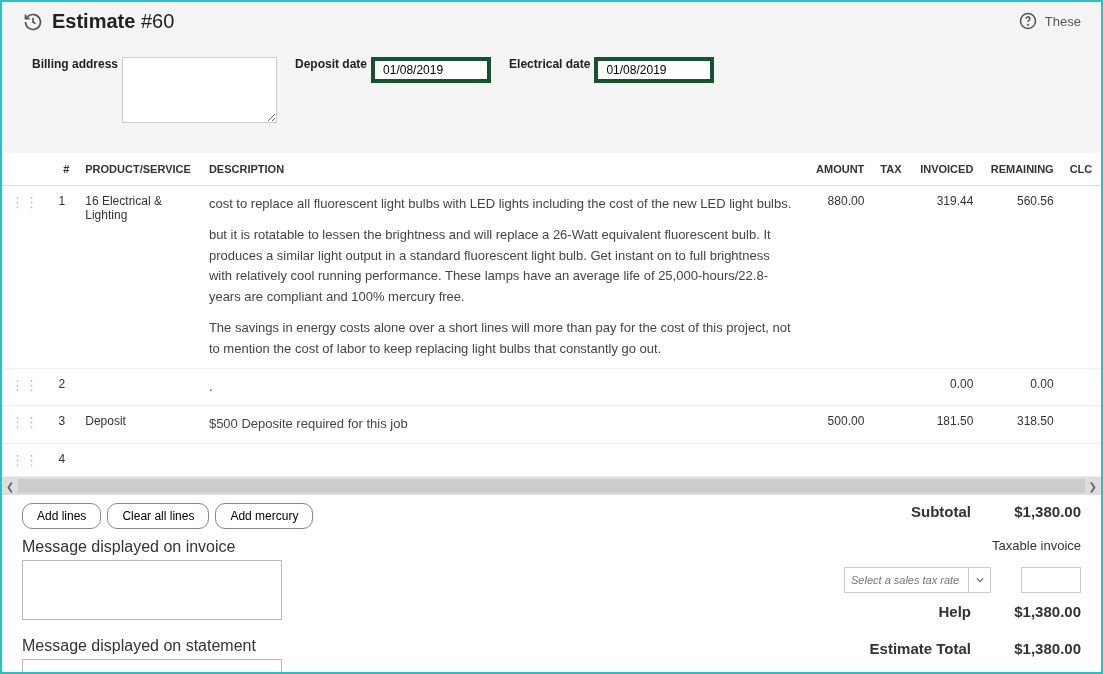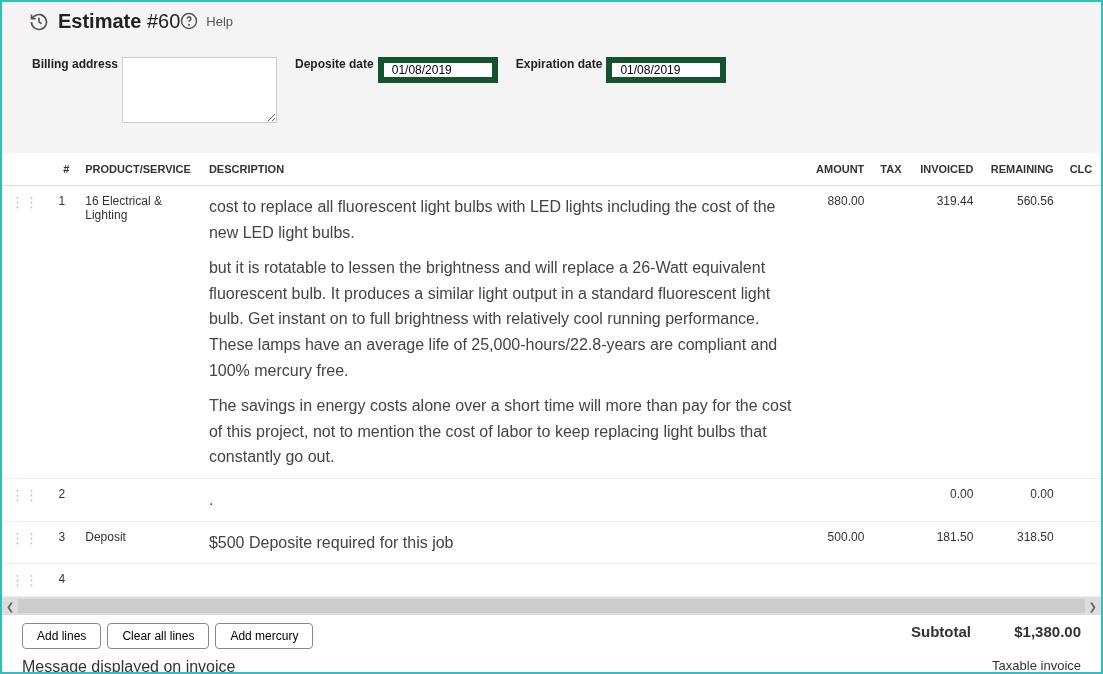--- a/index.html
+++ b/index.html
@@ -10,41 +10,42 @@
   background: #fff;
   width: 1103px;
   height: 674px;
   overflow: hidden;
   border: 2px solid #2cc0c0;
 }
 .container { width: 100%; height: 100%; overflow: hidden; }
 .header-bar {
   display: flex;
   align-items: center;
-  padding: 8px 20px 4px 26px;
+  justify-content: space-between;
+  padding: 8px 20px 4px 20px;
   background: #f4f4f4;
 }
 .header-left { display: flex; align-items: center; gap: 8px; }
 .history-icon { width: 22px; height: 22px; display:flex; align-items:center; justify-content:center;}
 .page-title { font-size: 20px; font-weight: 600; color: #222; }
 .page-title .num { font-weight: 500;}
 .header-right { display: flex; align-items: center; gap: 6px; }
 .help-icon { width: 20px; height: 20px; }
 .help-text { font-size: 13px; color: #555; }
 
 .info-section {
   background: #f4f4f4;
   padding: 20px 20px 30px 30px;
   display: flex;
   gap: 18px;
 }
 .field-group { display: flex; flex-direction: row; gap: 4px; }
 .field-label { font-size: 12px; font-weight: 600; color: #222; }
 .billing-box { width: 155px; height: 66px; background: #fff; border: 1px solid #ccc; }
-.date-input { width: 120px; height: 26px; padding: 4px 8px; font-size: 12px; border: 6px solid #14532d; background: #fff; }
+.date-input { width: 120px; height: 26px; padding: 4px 8px; font-size: 12px; border: 4px solid #14532d; background: #fff; }
 
 .table-wrap { background: #fff; overflow-x: auto; }
 table { width: 100%; border-collapse: collapse; font-size: 12px; }
 thead th {
   text-align: left;
   font-weight: 700;
   font-size: 11px;
   padding: 10px 8px;
   border-bottom: 1px solid #ddd;
   color: #333;
@@ -57,21 +58,21 @@
   border-bottom: 1px solid #eee;
   vertical-align: top;
 }
 .drag-handle { color: #bbb; width: 30px; font-size: 14px; text-align: center; }
 .row-num { text-align: right; width: 30px; padding-right: 12px;}
 .col-product { width: 115px; }
 .col-desc { width: 590px; }
 .col-amt, .col-inv, .col-rem { width: 70px; }
 .col-tax { width: 35px; }
 .col-clc { width: 32px; }
-.desc-text { line-height: 1.6; color: #444; font-size: 16px;}
+.desc-text { line-height: 1.6; color: #444; font-size: 13px;}
 .desc-text p { margin-bottom: 10px;}
 .desc-text p:last-child { margin-bottom: 0;}
 
 .hscroll {
   height: 18px;
   background: #ddd;
   display: flex;
   align-items: center;
   justify-content: space-between;
   padding: 0 4px;
@@ -86,21 +87,21 @@
   justify-content: space-between;
   align-items: flex-start;
   padding: 8px 20px;
 }
 .btn-group { display: flex; gap: 6px; }
 .btn {
   padding: 5px 14px;
   font-size: 12px;
   background: #fff;
   border: 1px solid #888;
-  border-radius: 4px;
+  border-radius: 10px;
   cursor: pointer;
 }
 .totals-row { display: flex; justify-content: flex-start; gap: 40px; align-items: center; margin-bottom: 10px;}
 .totals-label { color: #333; font-size: 13px;}
 .totals-value { min-width: 70px; text-align: right; font-size: 15px;}
 .totals-label.strong, .totals-value.strong { font-weight: 700; font-size: 15px;}
 
 .bottom-section { display: flex; padding: 0 20px; gap: 20px; }
 .left-col { flex: 0 0 260px; }
 .right-col { flex: 1; display: flex; flex-direction: column; align-items: flex-end; gap: 10px;}
@@ -131,35 +132,35 @@
       </h1>
     </div>
     <div class="header-right">
       <span class="help-icon">
         <svg viewBox="0 0 24 24" width="18" height="18" fill="none" stroke="#555" stroke-width="2">
             <circle cx="12" cy="12" r="10"></circle>
             <path d="M9.5 9a2.5 2.5 0 1 1 3.5 2.3c-.8.4-1 1-1 1.7"></path>
             <circle cx="12" cy="17" r="0.5" fill="#555"></circle>
           </svg>
       </span>
-      <span class="help-text">Help</span>
+      <span class="help-text">These</span>
     </div>
   </div>
 
   <div class="info-section">
     <div class="field-group">
       <label class="field-label">Billing address</label>
       <textarea class="billing-box" style=""></textarea>
     </div>
     <div class="field-group">
-      <label class="field-label">Deposite date</label>
+      <label class="field-label">Deposit date</label>
       <input class="date-input" value="01/08/2019" style="">
     </div>
     <div class="field-group">
-      <label class="field-label">Expiration date</label>
+      <label class="field-label">Electrical date</label>
       <input class="date-input" value="01/08/2019" style="">
     </div>
   </div>
 
   <div class="table-wrap">
     <table>
       <thead>
         <tr>
           <th style="width:30px;"></th>
           <th class="right" style="width:30px;">#</th>
@@ -173,21 +174,21 @@
         </tr>
       </thead>
       <tbody id="tbody">
           <tr>
             <td class="drag-handle">⋮⋮</td>
             <td class="row-num">1</td>
             <td>16 Electrical &amp; Lighting</td>
             <td class="desc-text">
               <p>cost to replace all fluorescent light bulbs with LED lights including the cost of the new LED light bulbs.</p>
               <p>but it is rotatable to lessen the brightness and will replace a 26-Watt equivalent fluorescent bulb. It produces a similar light output in a standard fluorescent light bulb. Get instant on to full brightness with relatively cool running performance. These lamps have an average life of 25,000-hours/22.8-years are compliant and 100% mercury free.</p>
-              <p>The savings in energy costs alone over a short time will more than pay for the cost of this project, not to mention the cost of labor to keep replacing light bulbs that constantly go out.</p>
+              <p>The savings in energy costs alone over a short lines will more than pay for the cost of this project, not to mention the cost of labor to keep replacing light bulbs that constantly go out.</p>
             </td>
             <td class="right">880.00</td>
             <td class=""></td>
             <td class="right">319.44</td>
             <td class="right">560.56</td>
             <td></td>
           </tr>
           <tr>
             <td class="drag-handle">⋮⋮</td>
             <td class="row-num">2</td>
@@ -245,28 +246,30 @@
       <span class="totals-label strong">Subtotal</span>
       <span class="totals-value strong">$1,380.00</span>
     </div>
   </div>
 
   <div class="bottom-section">
     <div class="left-col">
       <label class="msg-label">Message displayed on invoice</label>
       <textarea class="msg-box" style=""></textarea>
       <div style="height:14px;"></div>
+      <label class="msg-label">Message displayed on statement</label>
       <textarea class="msg-box small" style=""></textarea>
     </div>
     <div class="right-col">
       <div class="totals-row" style="margin-bottom:4px;">
         <span class="totals-label">Taxable invoice</span>
       </div>
       <div class="tax-row">
         <div class="tax-select">
+          <input placeholder="Select a sales tax rate" style="">
           <div class="dd-btn">
             <svg width="8" height="8" viewBox="0 0 10 10">
                 <path d="M1 3 L5 7 L9 3" fill="none" stroke="#666" stroke-width="1.5"></path>
               </svg>
           </div>
         </div>
         <input class="tax-amt" style="">
       </div>
       <div class="totals-row">
         <span class="totals-label strong">Help</span>

